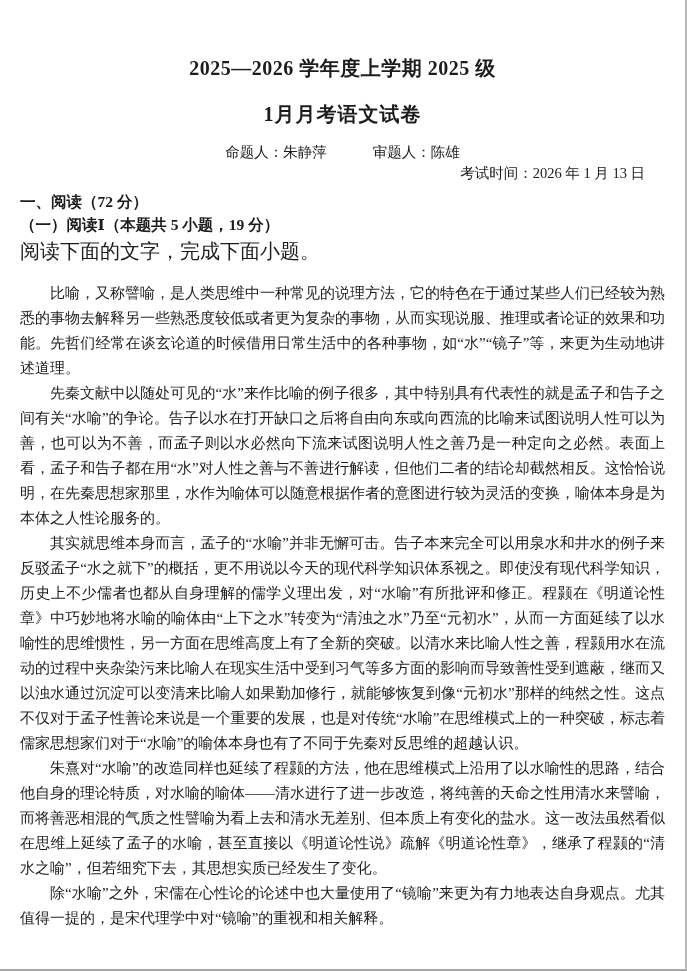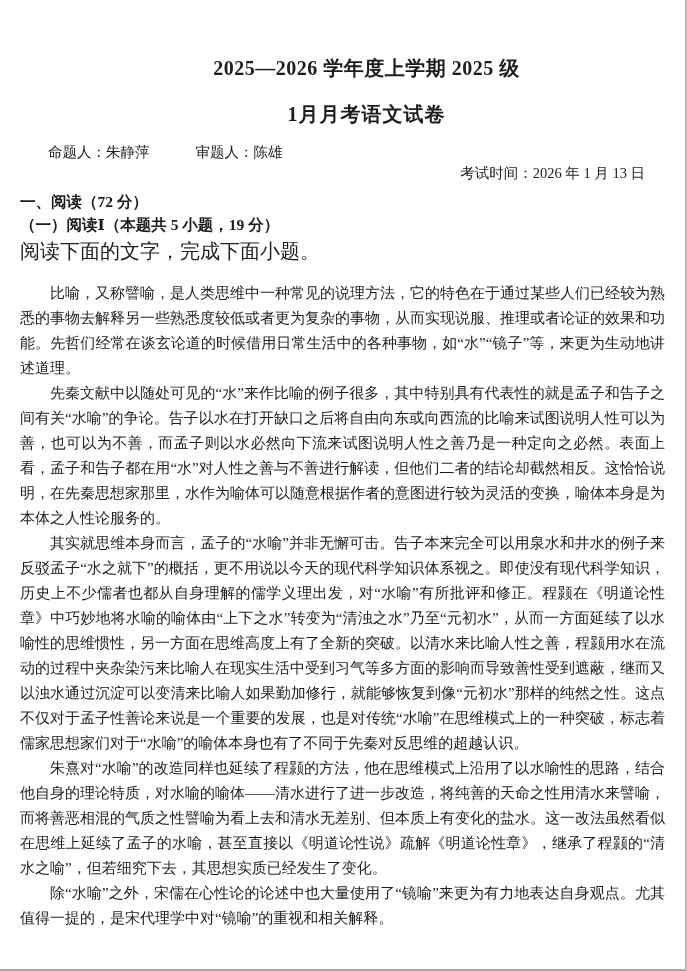--- a/index.html
+++ b/index.html
@@ -15,37 +15,37 @@
     background: #ffffff;
     color: #1c1c1c;
     font-family: "Liberation Serif", "DejaVu Serif", serif;
     border-right: 2px solid #b8b8b8;
     border-bottom: 2px solid #a8a8a8;
     overflow: hidden;
   }
   .header {
     text-align: center;
     padding-top: 56px;
-    padding-left: 48px;
   }
   .grade-line {
     font-size: 20px;
     font-weight: bold;
     letter-spacing: 0.5px;
     line-height: 24px;
   }
   .exam-title {
     font-size: 20px;
     font-weight: bold;
     letter-spacing: 1px;
     margin-top: 17px;
     line-height: 34px;
   }
   .people-row {
     display: flex;
+    justify-content: center;
     gap: 46px;
     margin-top: 12px;
     font-size: 14.5px;
     line-height: 19px;
   }
   .exam-time {
     text-align: right;
     padding-right: 40px;
     font-size: 14.5px;
     line-height: 19px;

